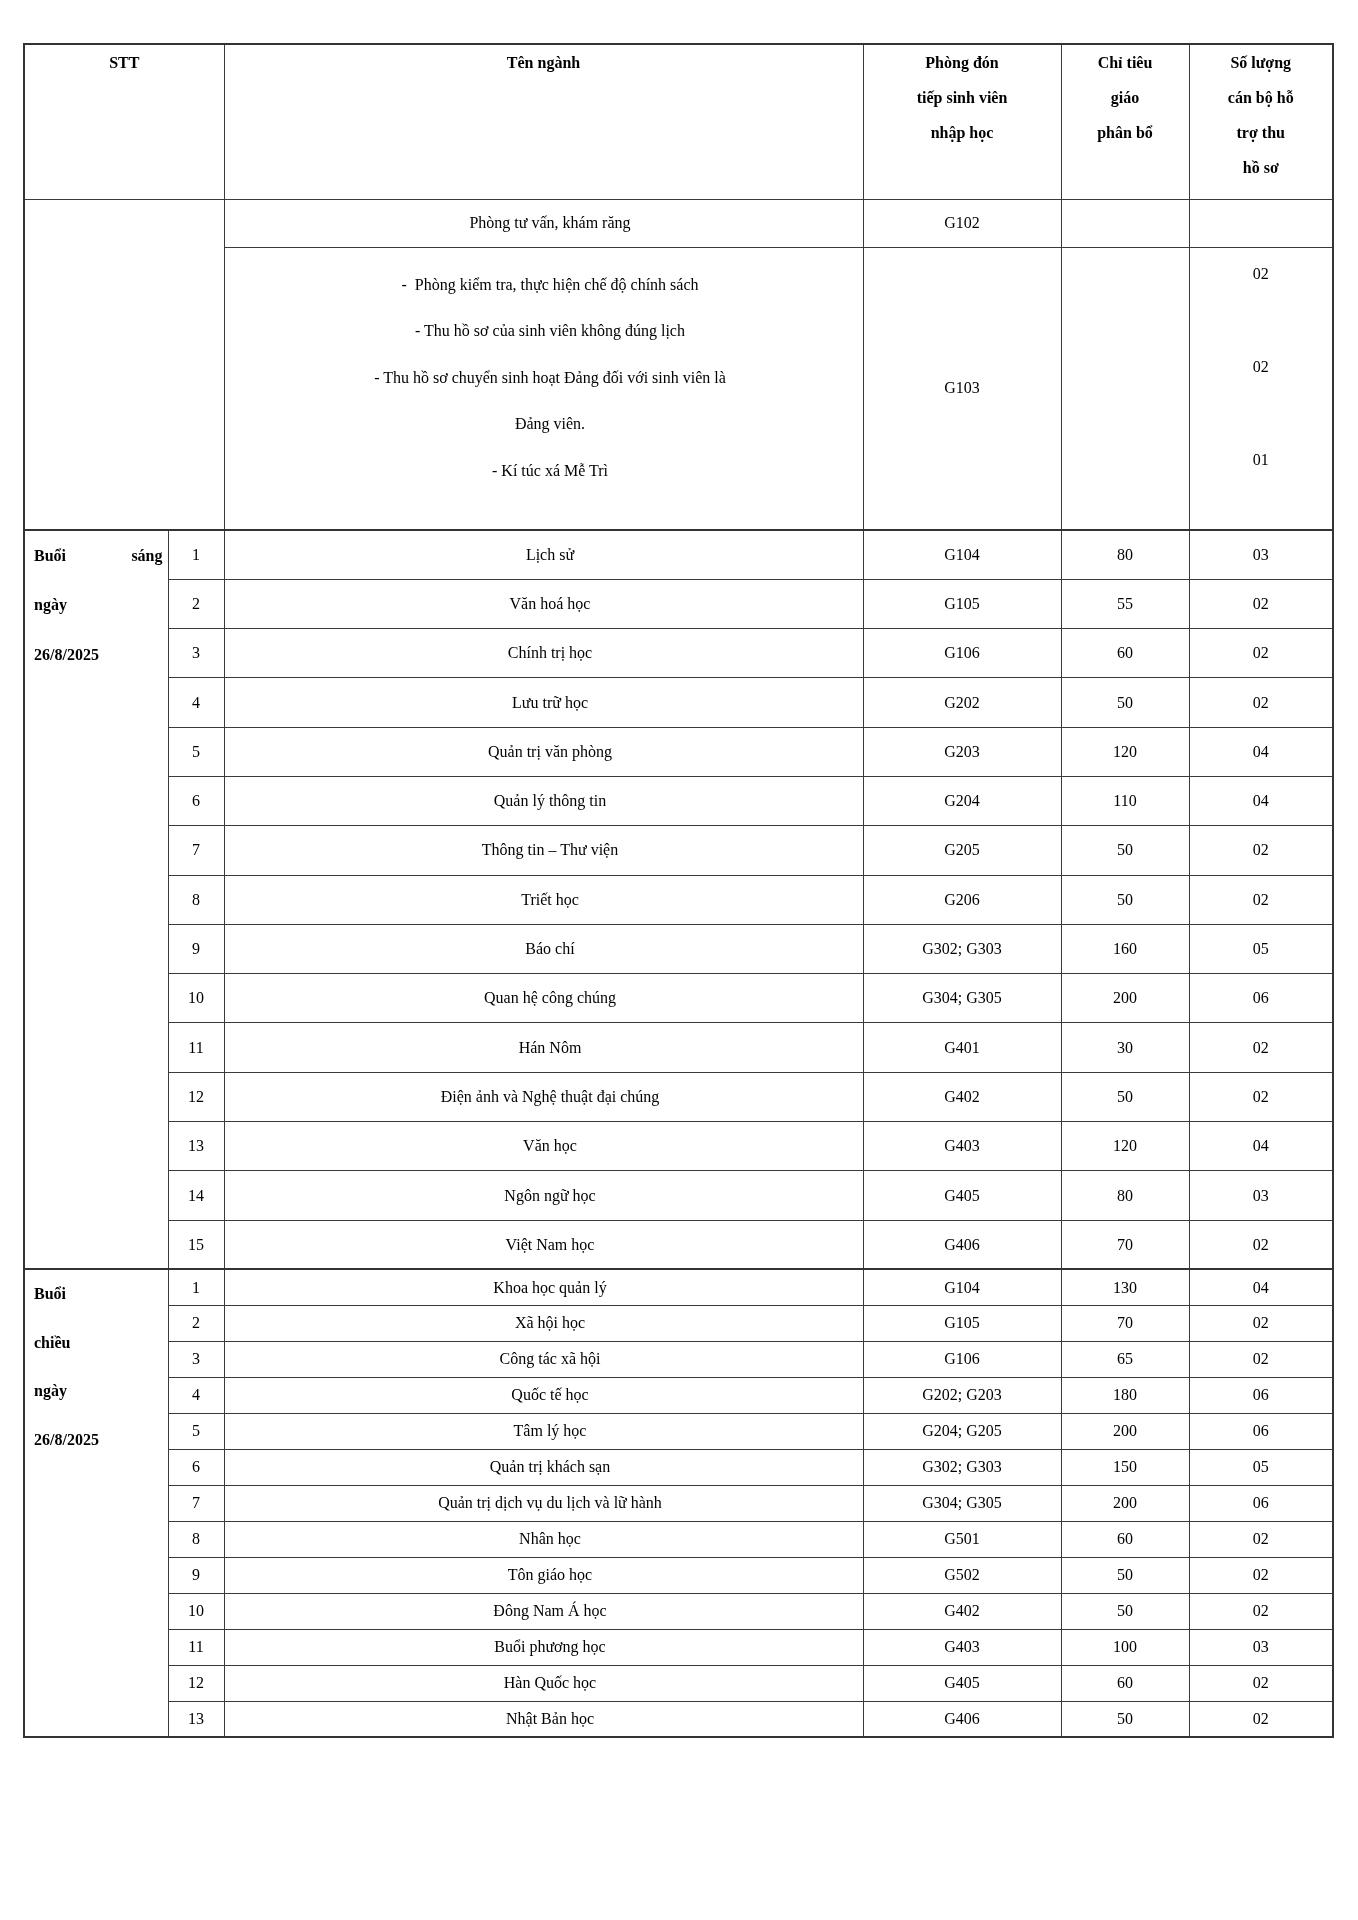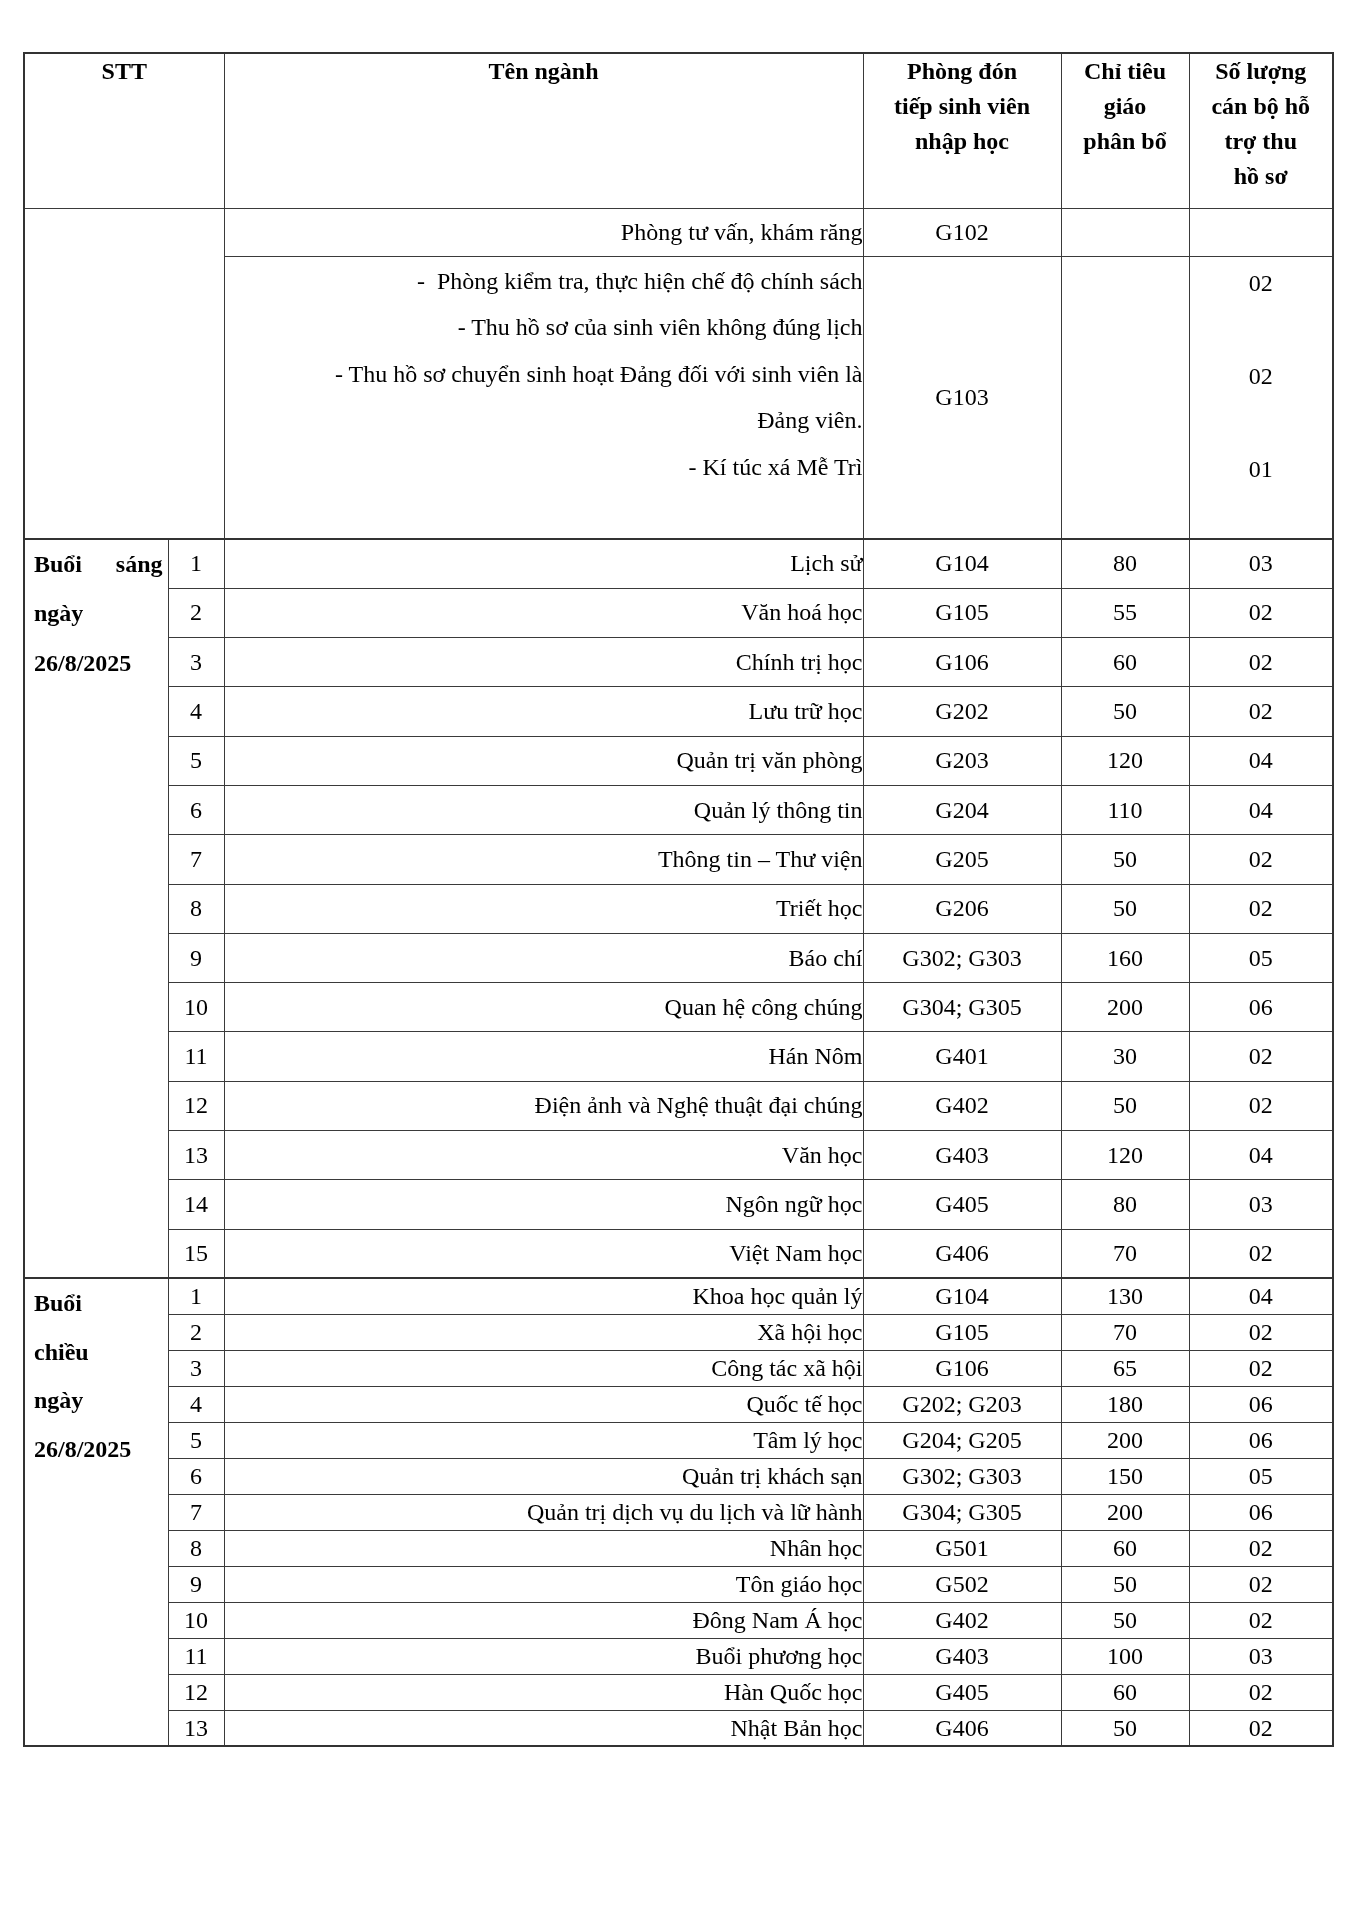--- a/index.html
+++ b/index.html
@@ -10,55 +10,55 @@
   body {
     width: 1358px;
     height: 1920px;
     position: relative;
     font-family: "Liberation Serif", "DejaVu Serif", serif;
     color: #000;
   }
   table.tbl {
     position: absolute;
     left: 23px;
-    top: 52px;
+    top: 43px;
     width: 1309px;
     border-collapse: collapse;
     table-layout: fixed;
     border: 2.5px solid #333;
-    font-size: 24px;
+    font-size: 16px;
   }
   .tbl th, .tbl td {
     border: 1.5px solid #3a3a3a;
     box-sizing: border-box;
     padding: 0;
     overflow: hidden;
   }
   
   thead tr { height: 155px; }
   thead th {
     font-weight: bold;
     vertical-align: top;
     text-align: center;
     padding-top: 9px;
     border-bottom: 2px solid #333;
   }
   thead th .line { line-height: 35px; }
   
   td.name {
-    text-align: right;
+    text-align: center;
     padding-left: 13px;
   }
   td.center { text-align: center; }
   
   tr.rowA { height: 48px; }
   tr.rowB { height: 283px; }
   tr.rowB td.rowB-name {
     vertical-align: top;
-    padding-top: 1px;
+    padding-top: 14px;
   }
   tr.rowB td.rowB-name .line {
     line-height: 46.5px;
     white-space: pre-wrap;
   }
   tr.rowB td.rowB-staff {
     vertical-align: top;
     text-align: center;
     padding-top: 3px;
   }

